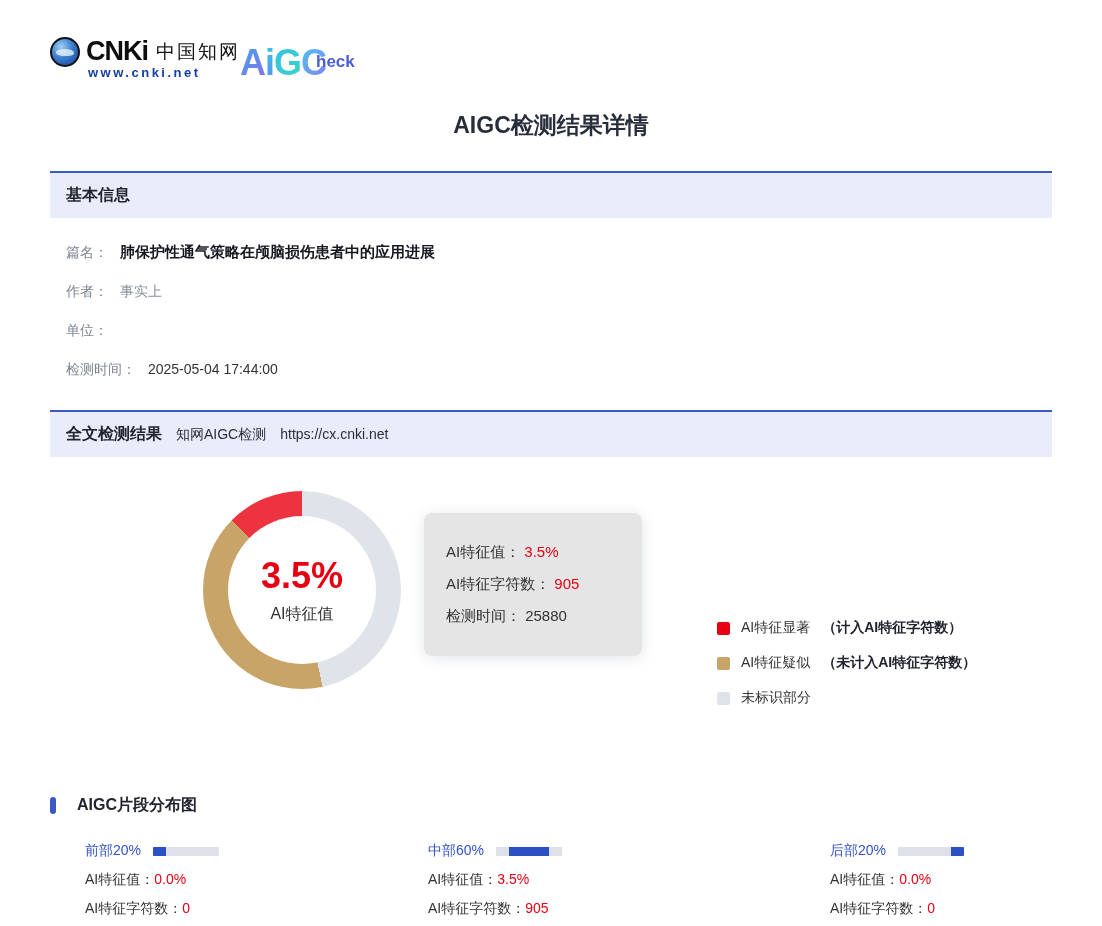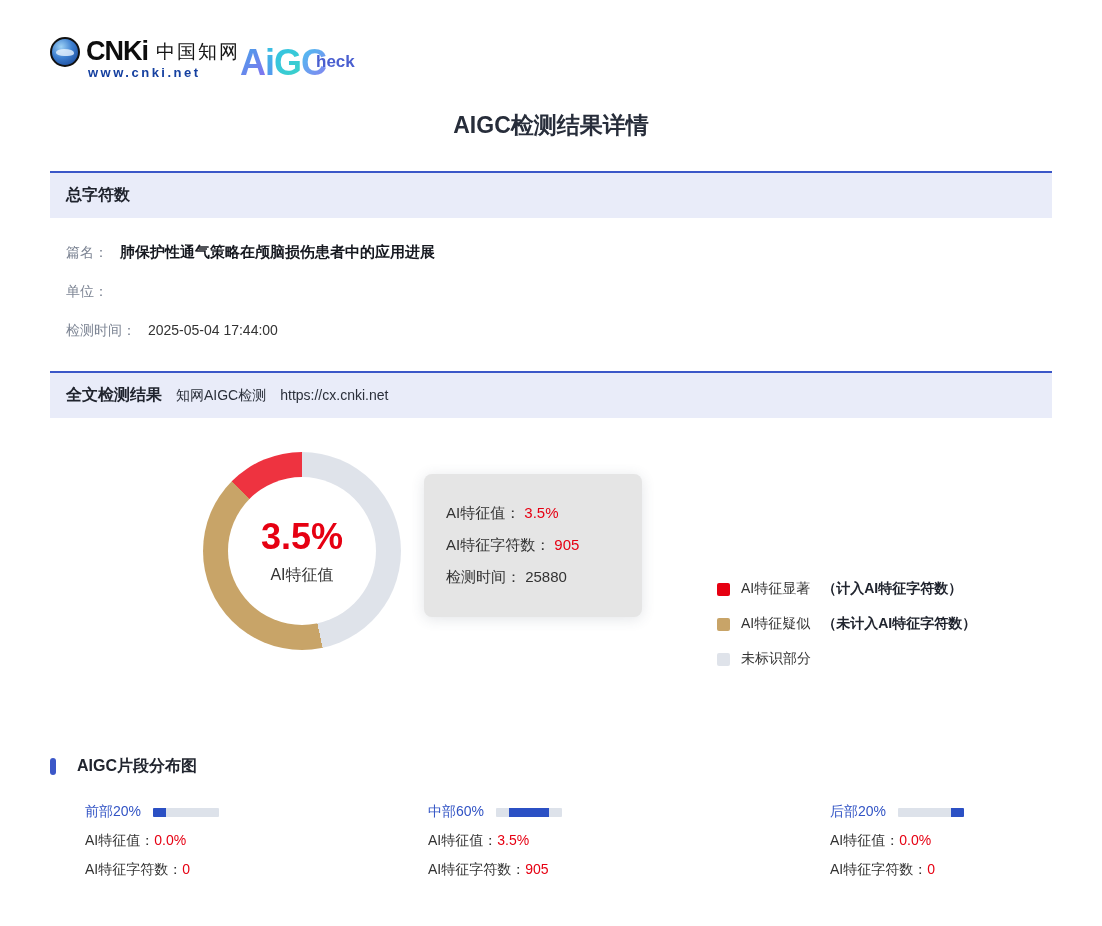--- a/index.html
+++ b/index.html
@@ -90,26 +90,30 @@
       <div class="cnki-url">www.cnki.net</div>
     </div>
     <div class="aigc-logo">
       <span class="g-a">A</span><span class="g-i">i</span><span class="g-g">G</span><span class="g-c">C</span><span class="g-heck">heck</span>
     </div>
   </div>
 
   <div class="page-title">AIGC检测结果详情</div>
 
   <div class="section-header">
-    <span>总字符数</span>
+    <span>基本信息</span>
   </div>
   <div class="info-rows">
     <div class="info-row">
       <span class="lbl">篇名：</span>
       <span class="val-title">肺保护性通气策略在颅脑损伤患者中的应用进展</span>
+    </div>
+    <div class="info-row">
+      <span class="lbl">作者：</span>
+      <span class="val-gray">事实上</span>
     </div>
     <div class="info-row">
       <span class="lbl">单位：</span>
       <span class="val-gray"></span>
     </div>
     <div class="info-row">
       <span class="lbl">检测时间：</span>
       <span class="val-dark">2025-05-04 17:44:00</span>
     </div>
   </div>

